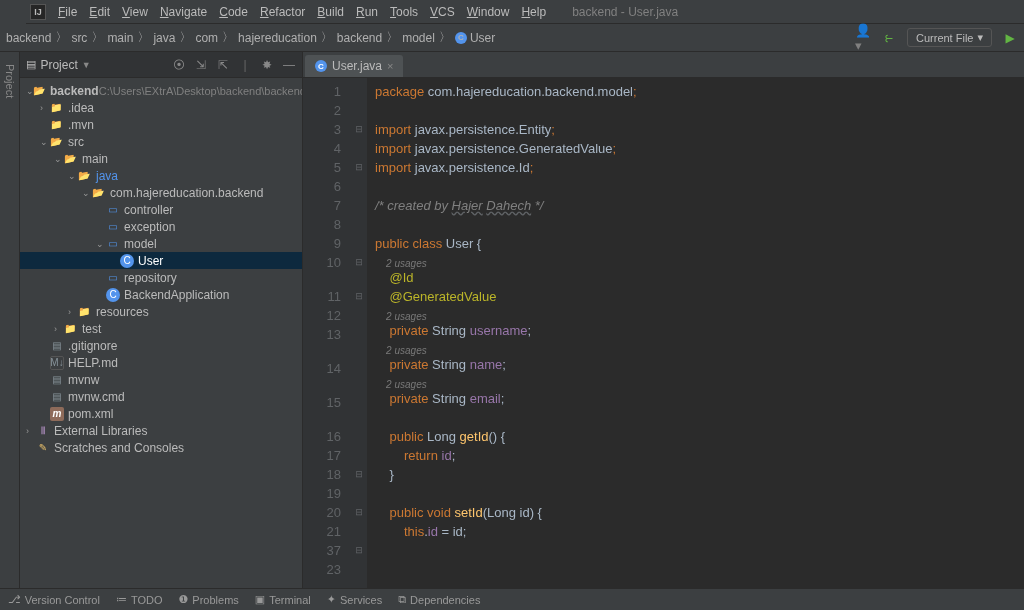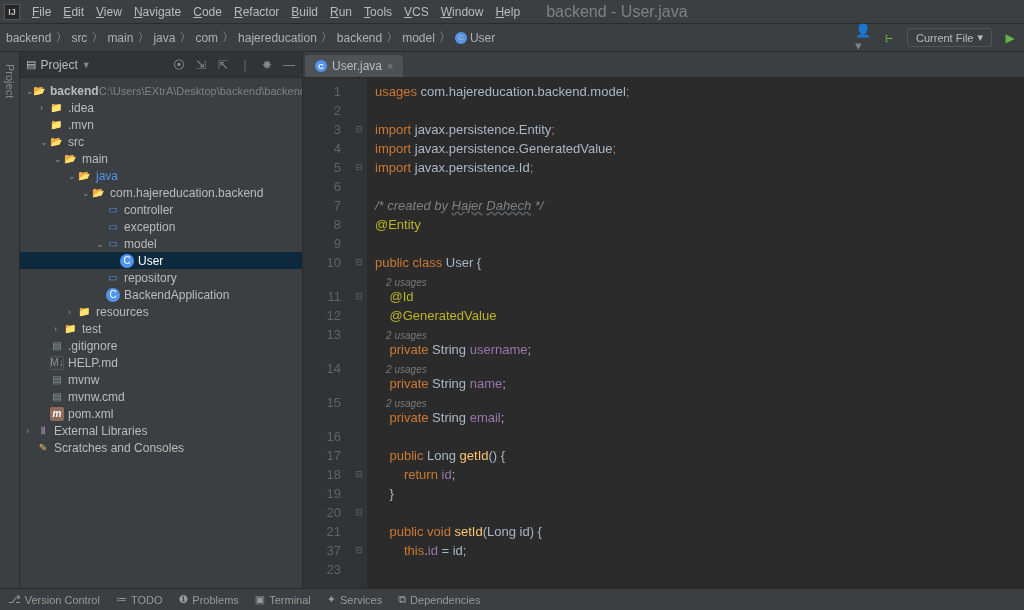--- a/index.html
+++ b/index.html
@@ -1,22 +1,22 @@
 <!DOCTYPE html>
 <html><head>
 <meta charset="utf-8">
 <style>
 * { margin: 0; padding: 0; box-sizing: border-box; font-family: "Segoe UI", Arial, sans-serif; }
 body { background: #3c3f41; color: #bbbbbb; font-size: 12px; overflow: hidden; width: 1024px; height: 610px; }
 
-.menubar { display: flex; align-items: center; height: 24px; background: #3c3f41; border-bottom: 1px solid #2b2b2b; padding-left: 4px; }
+.menubar { display: flex; align-items: center; height: 24px; background: #3c3f41; border-bottom: 1px solid #2b2b2b; padding-left: 4px; margin-left: 26px; }
 .menubar .logo { width: 16px; height: 16px; background: #262626; margin-right: 6px; border: 1px solid #555; display: inline-flex; align-items: center; justify-content: center; font-size: 9px; font-weight: bold; }
 .menubar .menu-item { padding: 0 6px; cursor: pointer; }
 .menubar .menu-item u { text-decoration: underline; }
-.menubar .context { margin-left: 20px; color: #808080; font-size: 16px; }
+.menubar .context { margin-left: 20px; color: #808080; font-size: 12px; }
 
 .navbar { display: flex; align-items: center; height: 28px; background: #3c3f41; border-bottom: 1px solid #2b2b2b; padding: 0 6px; }
 .breadcrumb { flex: 1; display: flex; align-items: center; font-size: 12px; }
 .breadcrumb span { color: #b0b0b0; }
 .bc-sep { color: #666; margin: 0 4px; }
 .bc-last { color: #a0c0e8; display: inline-flex; align-items: center; gap: 3px; }
 .bc-icon { width: 12px; height: 12px; border-radius: 50%; background: #5394ec; display: inline-flex; align-items: center; justify-content: center; font-size: 8px; color: #fff; font-weight: bold; }
 .nav-tools { display: flex; align-items: center; gap: 10px; }
 .nav-tools .icon { width: 16px; height: 16px; display: inline-flex; align-items: center; justify-content: center; }
 .hammer { color: #62b543; font-size: 14px; }
@@ -314,28 +314,27 @@
           <div class="fold-line"></div>
           <div class="fold-line"></div>
           <div class="fold-line">⊟</div>
           <div class="fold-line"></div>
           <div class="fold-line">⊟</div>
           <div class="fold-line"></div>
           <div class="fold-line">⊟</div>
           <div class="fold-line"></div>
         </div>
       <div class="code" id="code">
-          <div class="code-line"><span class="kw">usages</span> com.hajereducation.backend.model<span class="kw">;</span></div>
+          <div class="code-line"><span class="kw">package</span> com.hajereducation.backend.model<span class="kw">;</span></div>
           <div class="code-line"></div>
           <div class="code-line"><span class="kw">import</span> javax.persistence.Entity<span class="kw">;</span></div>
           <div class="code-line"><span class="kw">import</span> javax.persistence.GeneratedValue<span class="kw">;</span></div>
           <div class="code-line"><span class="kw">import</span> javax.persistence.Id<span class="kw">;</span></div>
           <div class="code-line"></div>
           <div class="code-line"><span class="comment">/* created by <span class="underline">Hajer</span> <span class="underline">Dahech</span> */</span></div>
-          <div class="code-line"><span class="annot">@Entity</span></div>
           <div class="code-line"></div>
           <div class="code-line"><span class="kw">public class</span> User {</div>
           <div class="code-line" style="height: 15px;"><span class="usage">    2 usages</span></div>
           <div class="code-line">    <span class="annot">@Id</span></div>
           <div class="code-line">    <span class="annot">@GeneratedValue</span></div>
           <div class="code-line" style="height: 15px;"><span class="usage">    2 usages</span></div>
           <div class="code-line">    <span class="kw">private</span> String <span class="field">username</span>;</div>
           <div class="code-line" style="height: 15px;"><span class="usage">    2 usages</span></div>
           <div class="code-line">    <span class="kw">private</span> String <span class="field">name</span>;</div>
           <div class="code-line" style="height: 15px;"><span class="usage">    2 usages</span></div>

